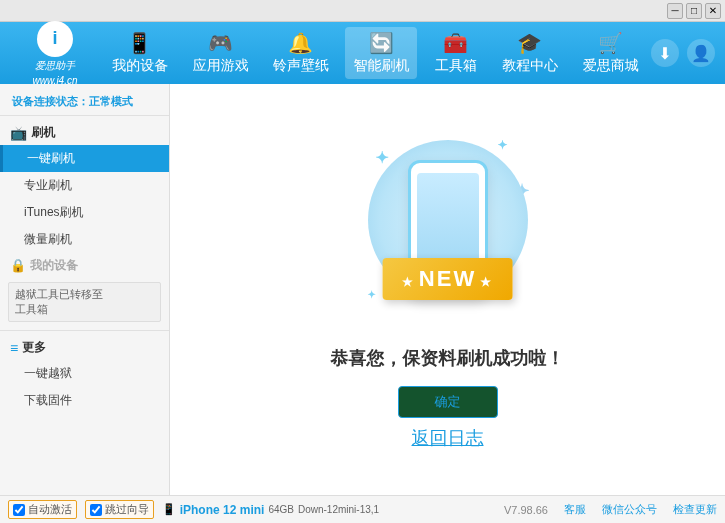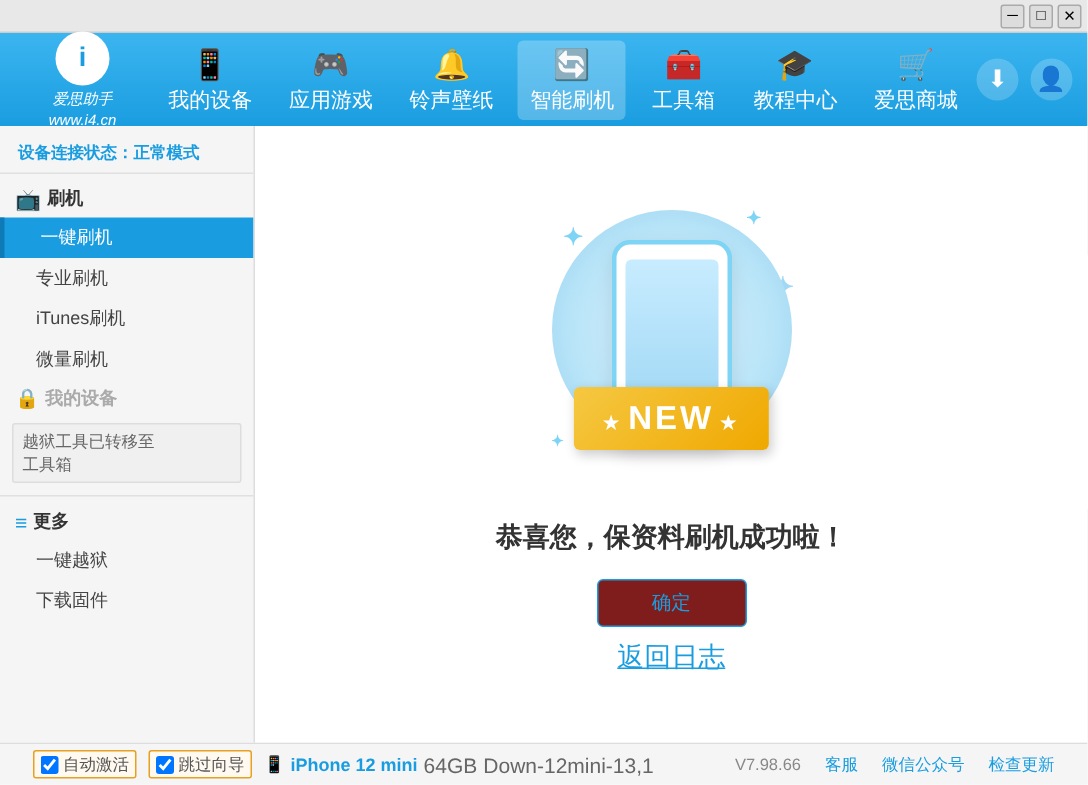--- a/index.html
+++ b/index.html
@@ -211,55 +211,55 @@
       border-radius: 50%;
       z-index: 1;
     }
 
     .success-title {
       font-size: 18px; color: #333; font-weight: bold; margin-bottom: 16px;
     }
 
     .confirm-btn {
       width: 100px; height: 32px;
-      background: #7f1d1d;
+      background: #14532d;
       border: 1px solid #1a9de0;
       color: #1a9de0;
       border-radius: 4px;
       font-size: 13px; cursor: pointer;
       display: flex; align-items: center; justify-content: center;
       margin-bottom: 8px;
     }
 
     .back-daily {
       font-size: 18px; color: #1a9de0; cursor: pointer; text-decoration: underline;
     }
 
     
     .bottom-bar {
       height: 28px;
       background: #f5f5f5;
       border-top: 1px solid #ddd;
       display: flex; align-items: center;
-      padding: 0 22px;
+      padding: 0 8px;
       font-size: 11px; color: #555;
     }
     .bottom-left {
       display: flex; align-items: center; gap: 8px;
       flex: 1;
     }
     .checkbox-area {
       display: flex; align-items: center; gap: 3px;
       border: 1px solid #e8a020; border-radius: 2px; padding: 1px 4px;
       background: #fff9f0;
     }
     .checkbox-area input { width: 12px; height: 12px; }
     .device-info { display: flex; align-items: center; gap: 4px; }
     .device-name { color: #1a9de0; font-weight: bold; font-size: 12px; }
-    .device-detail { color: #666; font-size: 14px; }
+    .device-detail { color: #666; font-size: 10px; }
 
     .bottom-right {
       display: flex; align-items: center; gap: 16px;
       font-size: 11px; color: #555;
     }
     .version-text { color: #888; }
     .bottom-link { color: #1a9de0; cursor: pointer; }
   </style>
 </head>
 <body>

